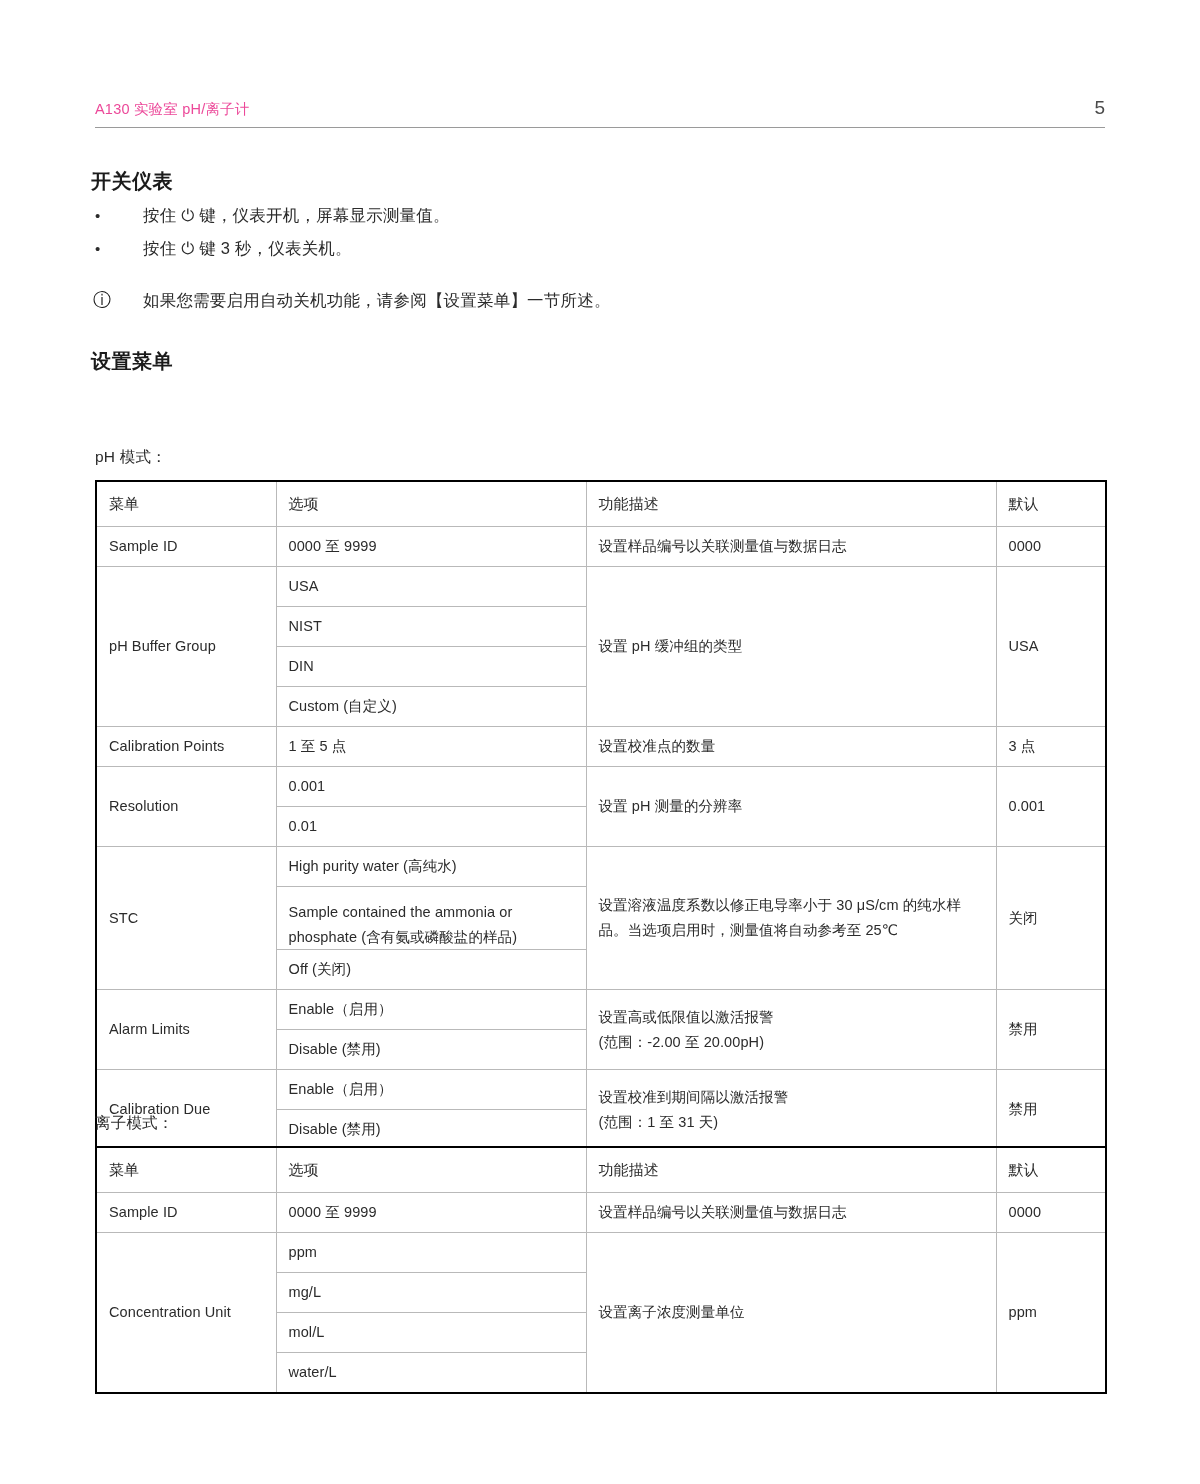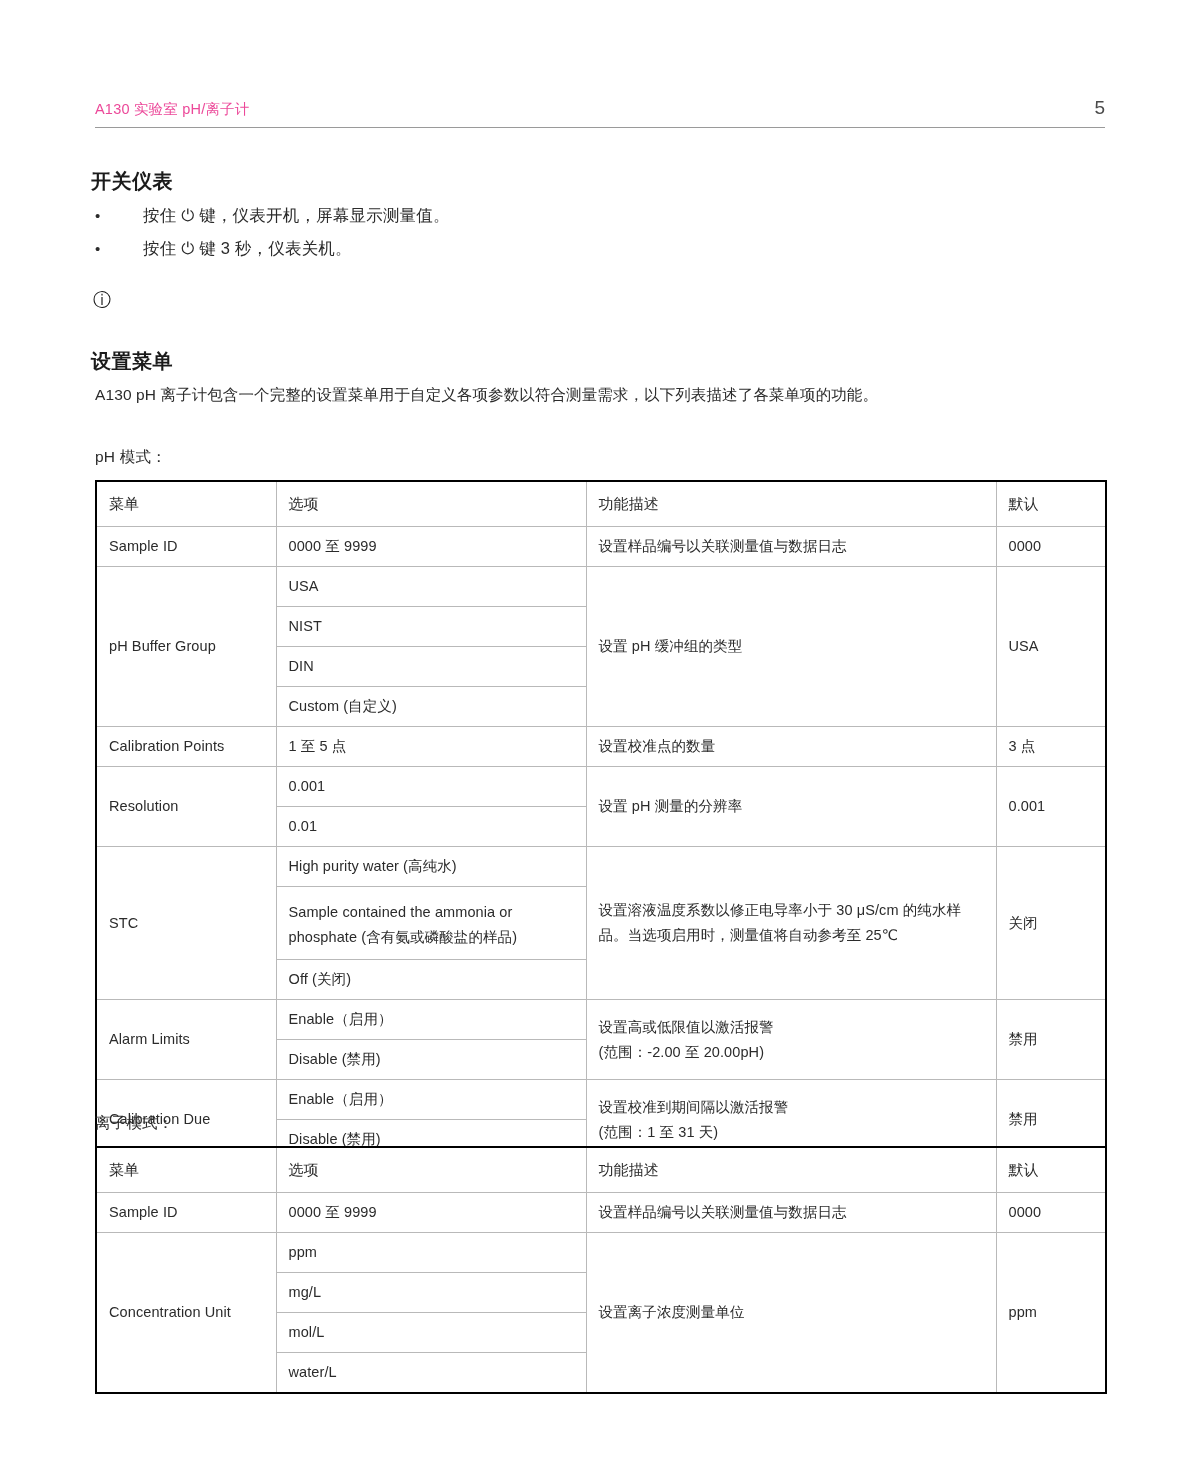--- a/index.html
+++ b/index.html
@@ -167,21 +167,21 @@
   }
   .menu-table thead th {
     font-size: 15px;
     padding-top: 11px;
     padding-bottom: 11px;
   }
   
   .menu-table {
     border: 2.5px solid #000;
   }
-  .menu-table td.tall   { padding-top: 13px; padding-bottom: 10px; }
+  .menu-table td.tall   { padding-top: 13px; padding-bottom: 0; }
   .menu-table td.center-v { vertical-align: middle; }
   .menu-table td.desc-multi { line-height: 1.7; }
 
   .row-h-std  { height: 34px; }
   .row-h-opt  { height: 36px; }
   .row-h-two  { height: 56px; }
 </style>
 </head>
 <body>
 
@@ -201,24 +201,24 @@
       <span class="bullet-text">按住 ⏻ 键，仪表开机，屏幕显示测量值。</span>
     </div>
     <div class="bullet-row">
       <span class="bullet-dot">•</span>
       <span class="bullet-text">按住 ⏻ 键 3 秒，仪表关机。</span>
     </div>
   </div>
 
   <div class="note-row">
     <span class="note-icon">ⓘ</span>
+    <span class="note-text">如果您需要启用自动关机功能，请参阅【设置菜单】一节所述。</span>
   </div>
 
   <div class="section-title" id="heading-setup">设置菜单</div>
-  <div class="para">A130 pH 离子计包含一个完整的设置菜单用于自定义各项参数以符合测量需求，以下列表描述了各菜单项的功能。</div>
 
   <div class="table-caption" id="caption-ph">pH 模式：</div>
 
   <table class="menu-table" id="table-ph">
     <colgroup>
       <col class="c-menu">
         <col class="c-option">
         <col class="c-desc">
         <col class="c-default">
     </colgroup>

